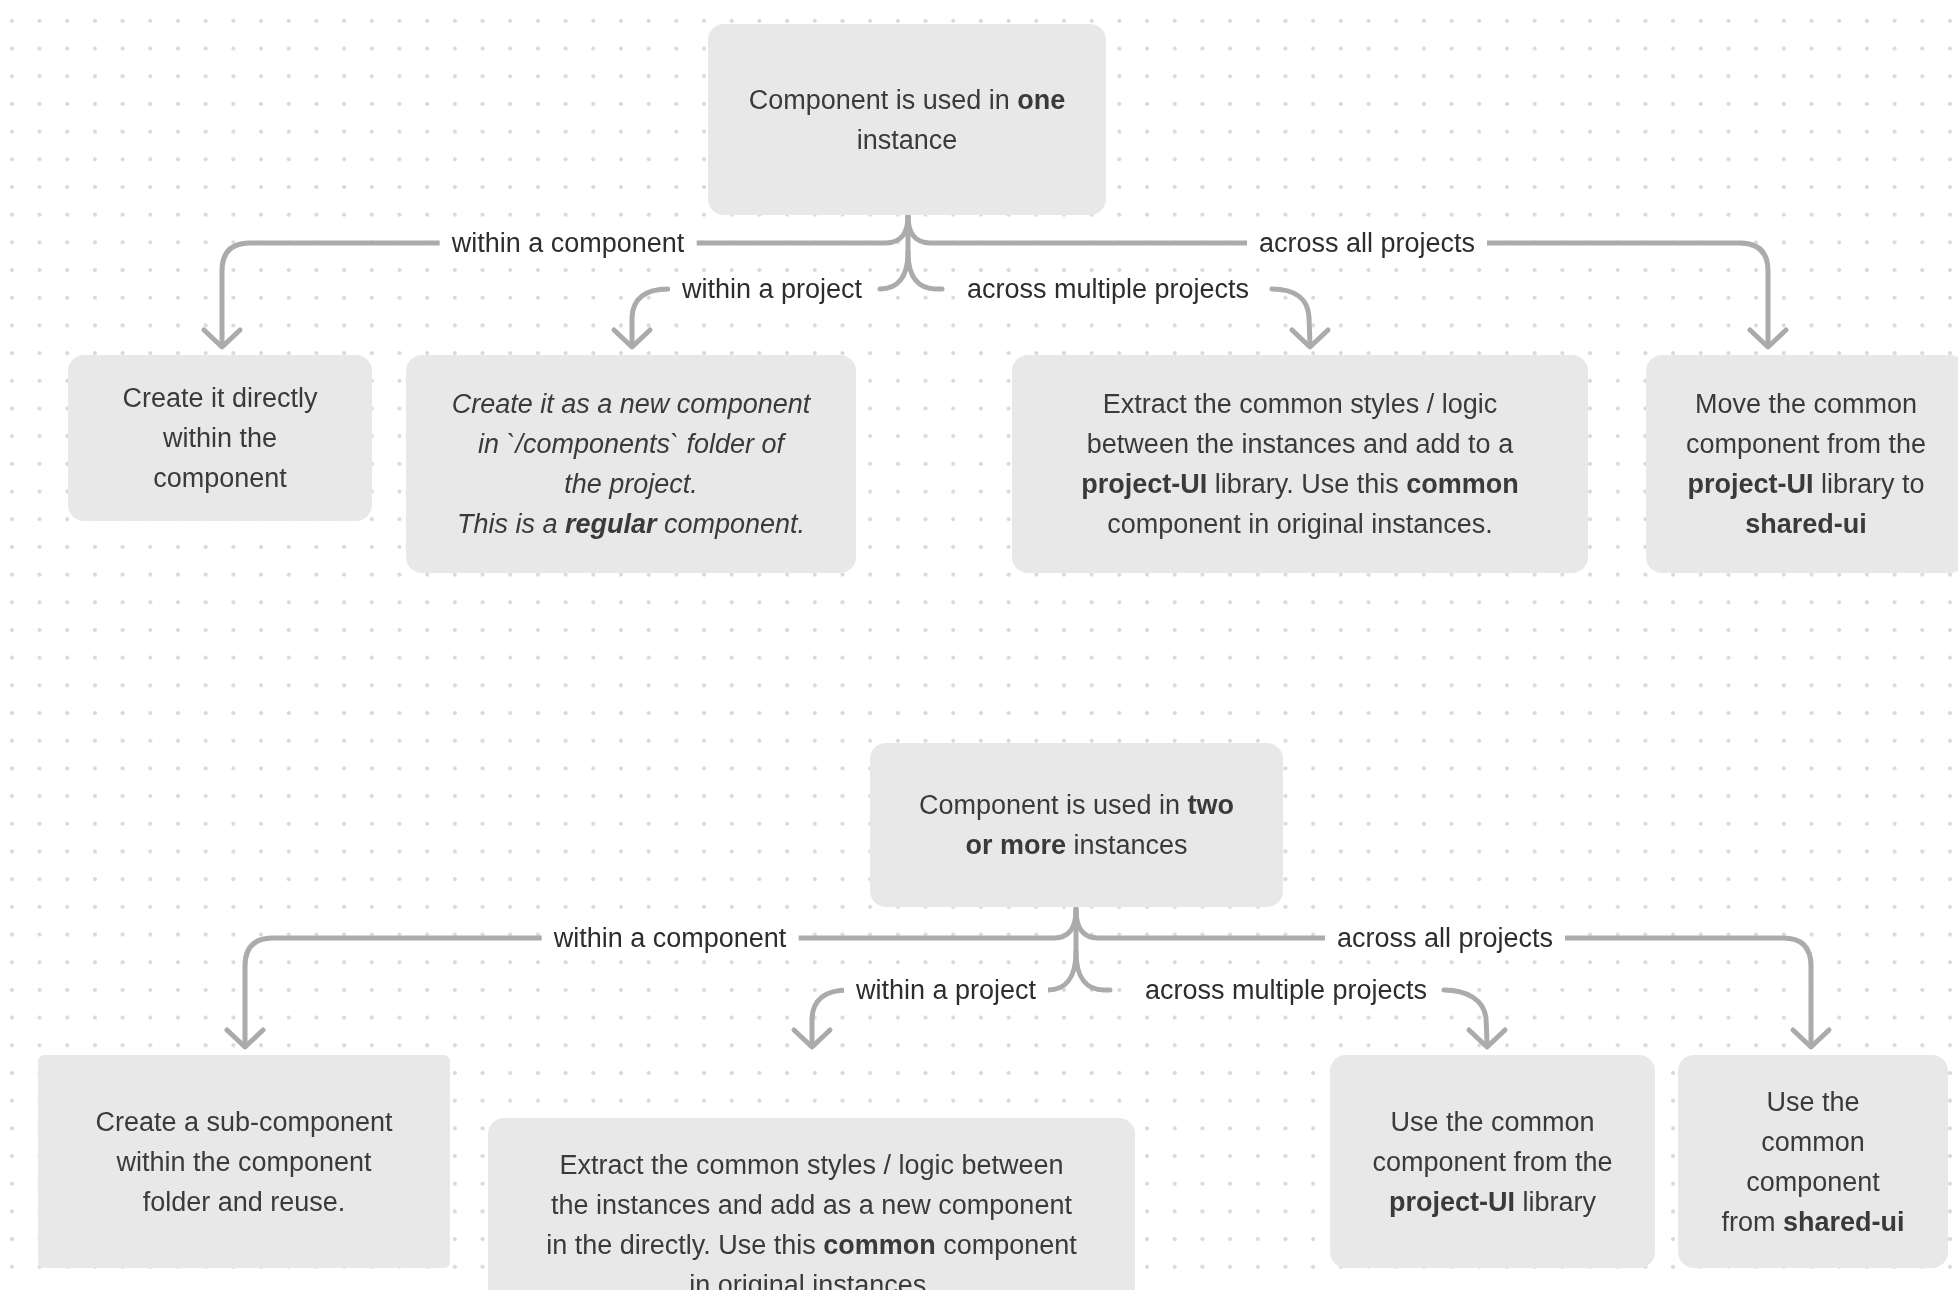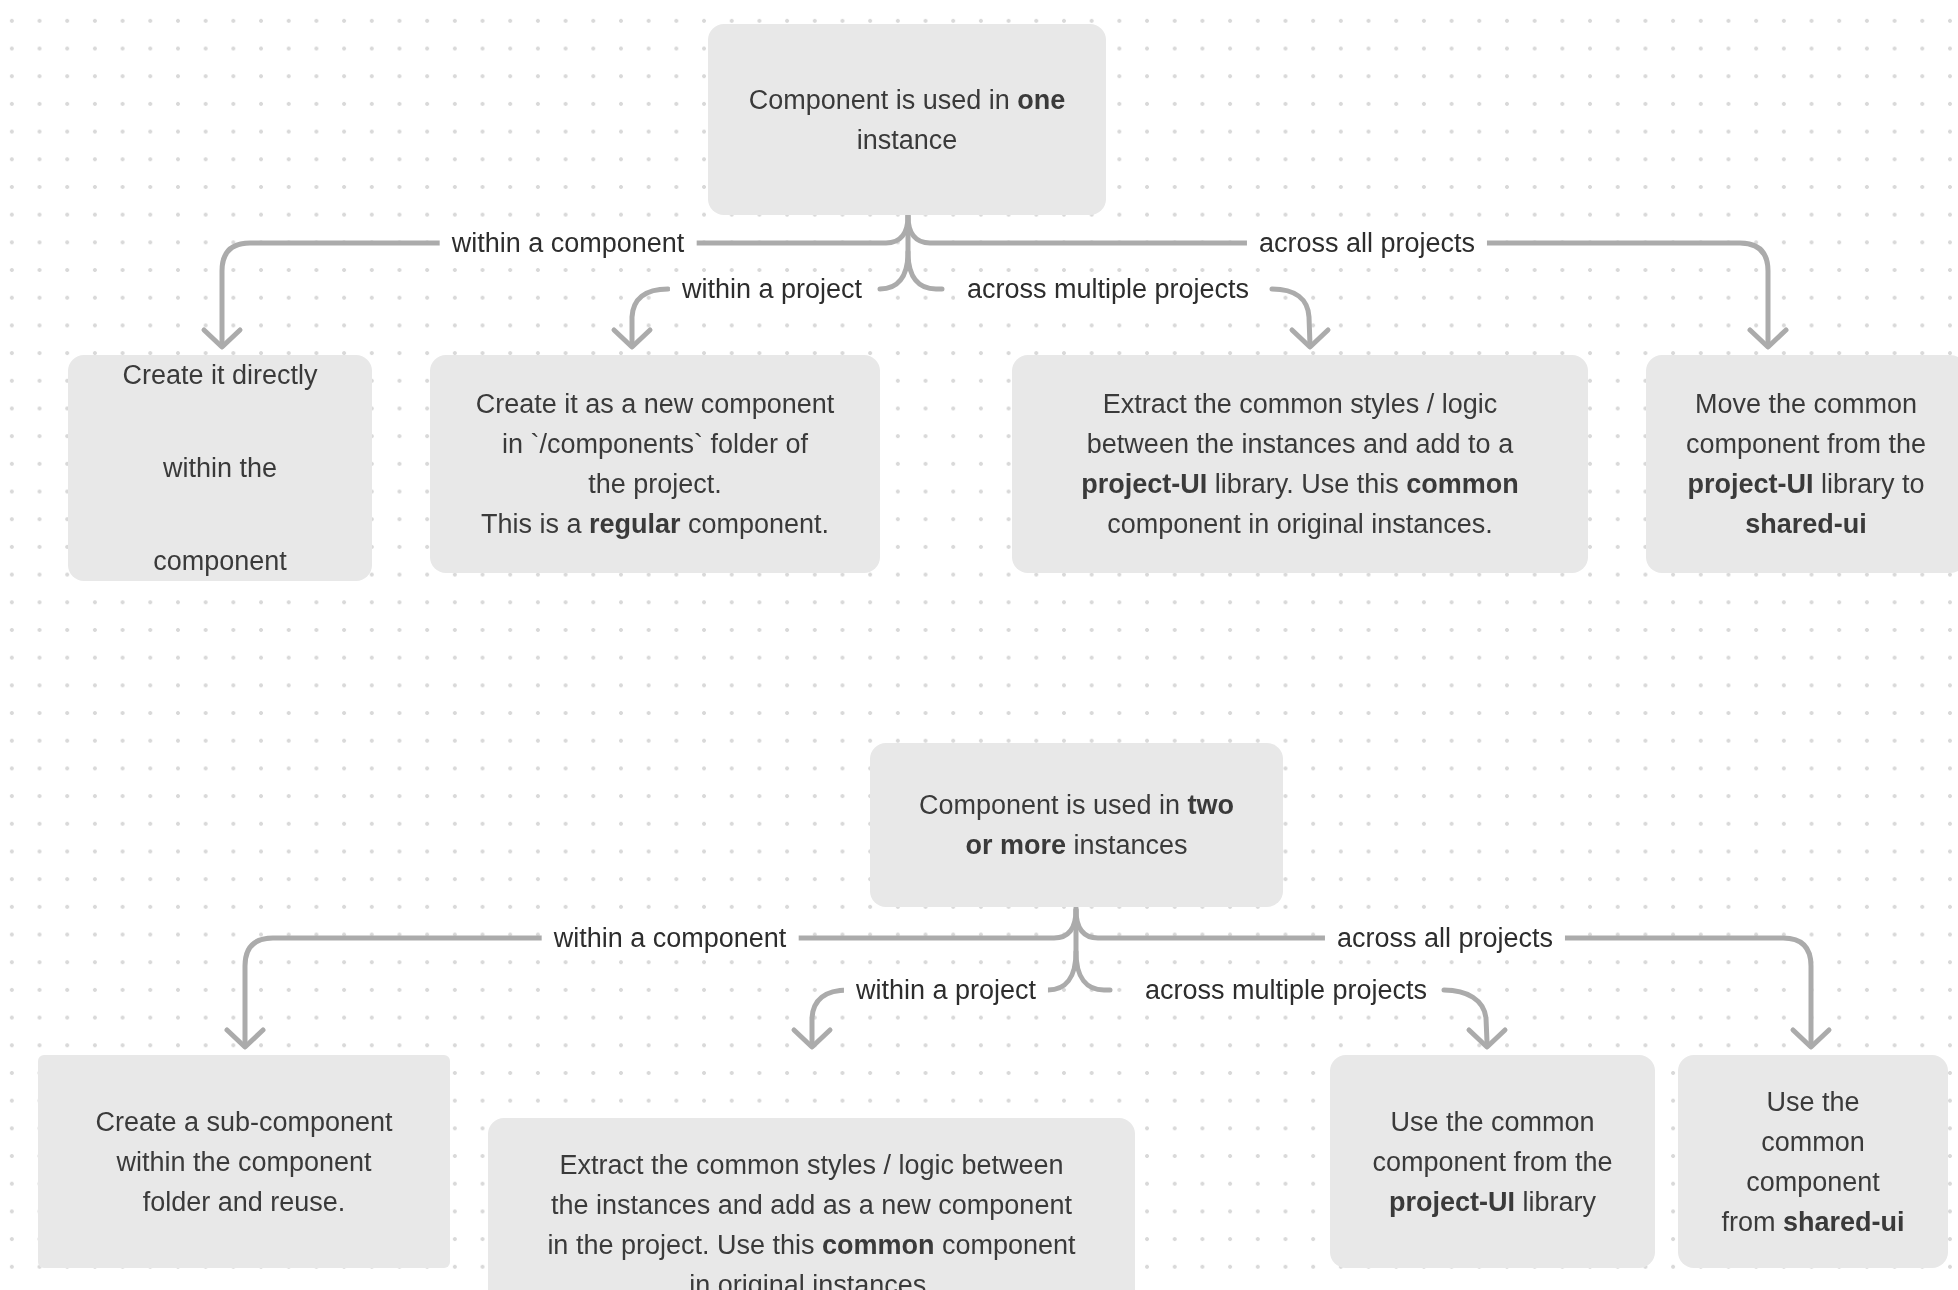--- a/index.html
+++ b/index.html
@@ -26,22 +26,22 @@
   .lbl{
     position:absolute;transform:translate(-50%,-50%);
     font-size:27px;color:var(--label_text);white-space:nowrap;
     background:var(--background);padding:0 12px;line-height:34px;
   }
   svg.connectors{position:absolute;left:0;top:0;}
   svg.connectors path{stroke:var(--connector);stroke-width:5;fill:none;stroke-linecap:round;stroke-linejoin:round;}
 
   
   #t1-root{left:708px;top:24px;width:398px;height:191px;}
-  #t1-b1{left:68px;top:355px;width:304px;height:226px;justify-content:space-between;}
-  #t1-b2{left:430px;top:355px;width:450px;height:218px;}
+  #t1-b1{left:68px;top:355px;width:304px;height:166px;}
+  #t1-b2{left:406px;top:355px;width:450px;height:218px;font-style:italic;}
   #t1-b3{left:1012px;top:355px;width:576px;height:218px;}
   #t1-b4{left:1610px;top:355px;width:320px;height:218px;margin-left:36px;}
   #t1-lbl-wc{left:568px;top:243px;}
   #t1-lbl-ap{left:1367px;top:243px;}
   #t1-lbl-wp{left:772px;top:289px;}
   #t1-lbl-amp{left:1108px;top:289px;}
 
   
   #t2-root{left:870px;top:743px;width:413px;height:164px;}
   #t2-b1{left:38px;top:1055px;width:412px;height:213px;border-radius:6px;}
@@ -124,21 +124,21 @@
   <div class="lbl" id="t2-lbl-amp">across multiple projects</div>
   <div class="lbl" id="t2-lbl-ap">across all projects</div>
   <div class="box" id="t2-b1">
       <div class="tline"><span>Create a sub-component</span></div>
       <div class="tline"><span>within the component</span></div>
       <div class="tline"><span>folder and reuse.</span></div>
     </div>
   <div class="box" id="t2-b2">
       <div class="tline"><span>Extract the common styles / logic between</span></div>
       <div class="tline"><span>the instances and add as a new component</span></div>
-      <div class="tline"><span>in the project. Use this </span><span class="bold">common</span><span> component</span></div>
+      <div class="tline"><span>in the directly. Use this </span><span class="bold">common</span><span> component</span></div>
       <div class="tline"><span>in original instances.</span></div>
     </div>
   <div class="box" id="t2-b3">
       <div class="tline"><span>Use the common</span></div>
       <div class="tline"><span>component from the</span></div>
       <div class="tline"><span class="bold">project-UI</span><span> library</span></div>
     </div>
   <div class="box" id="t2-b4">
       <div class="tline"><span>Use the</span></div>
       <div class="tline"><span>common</span></div>

